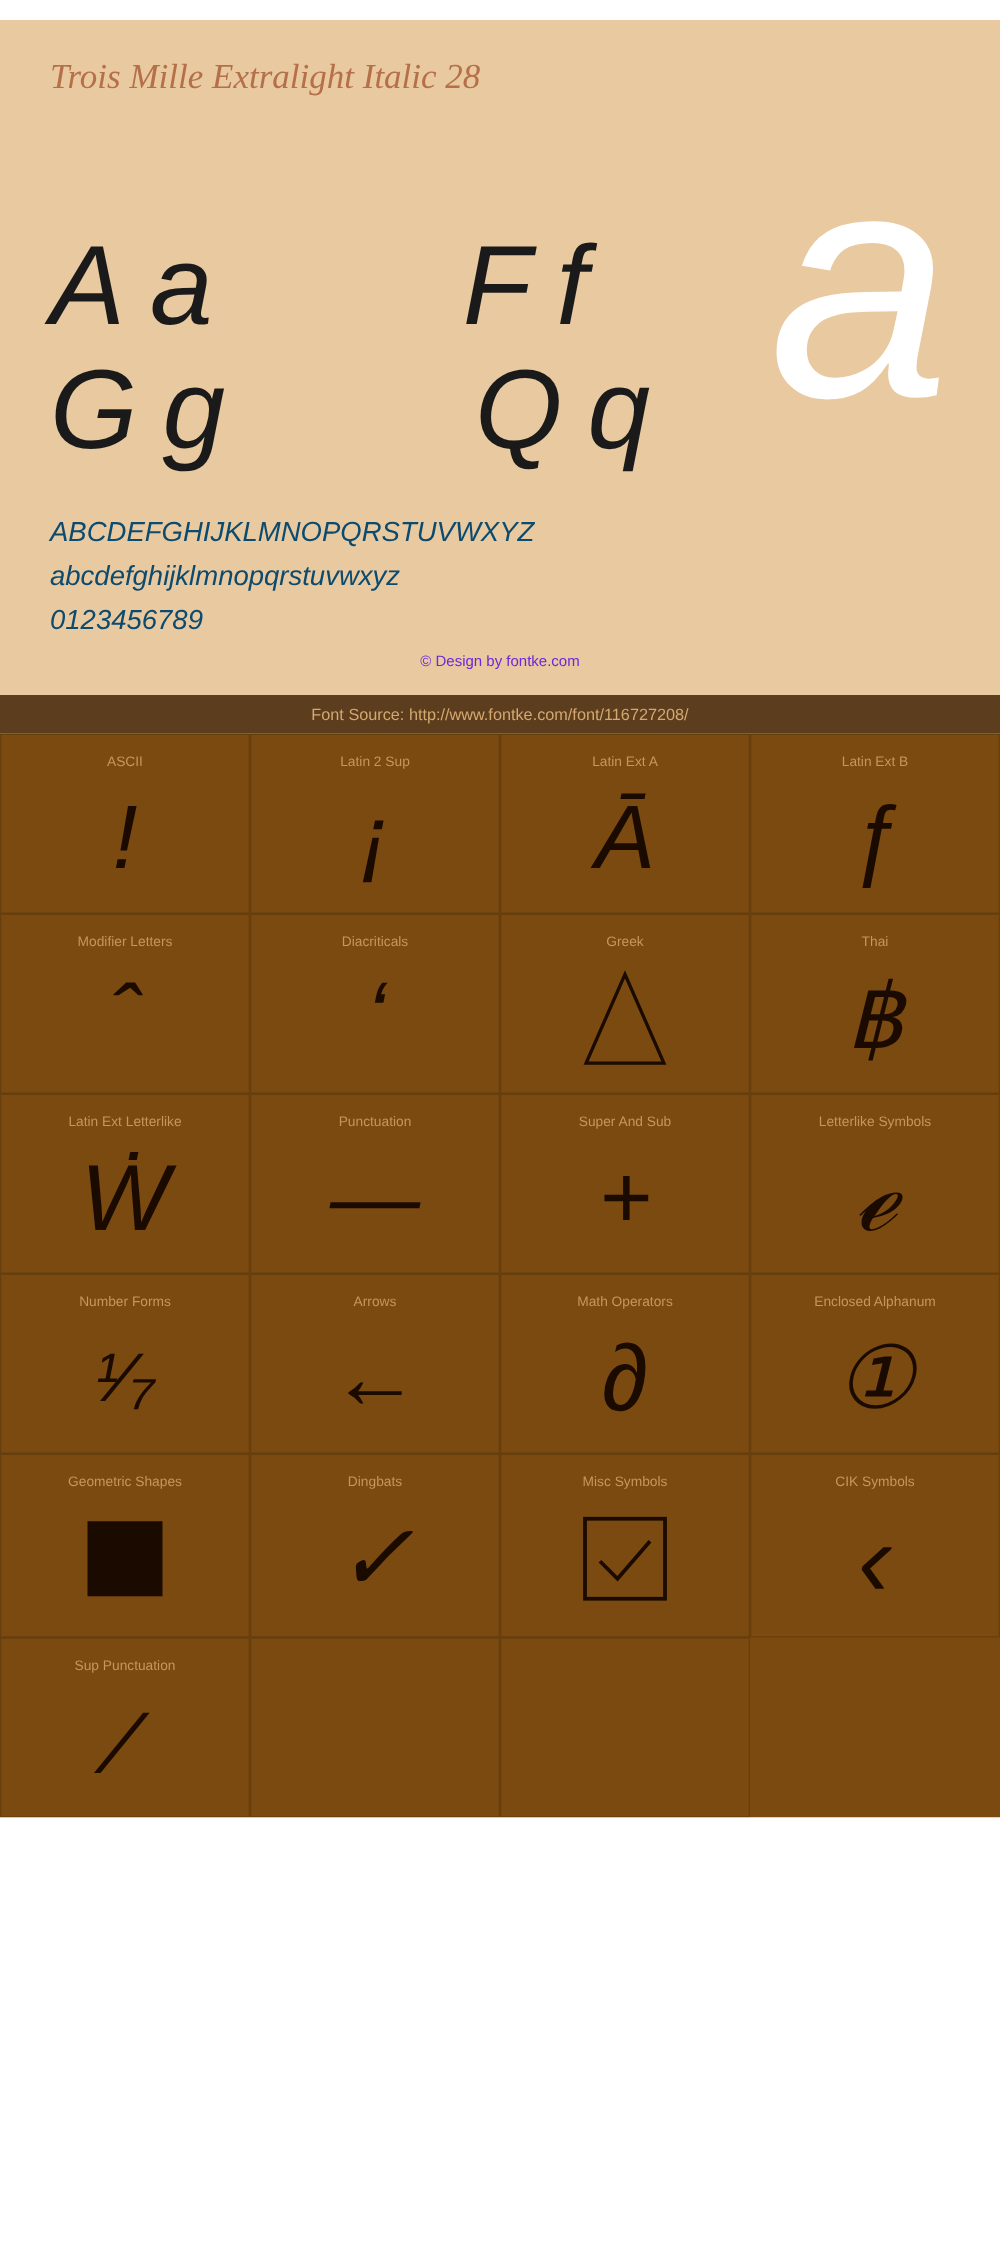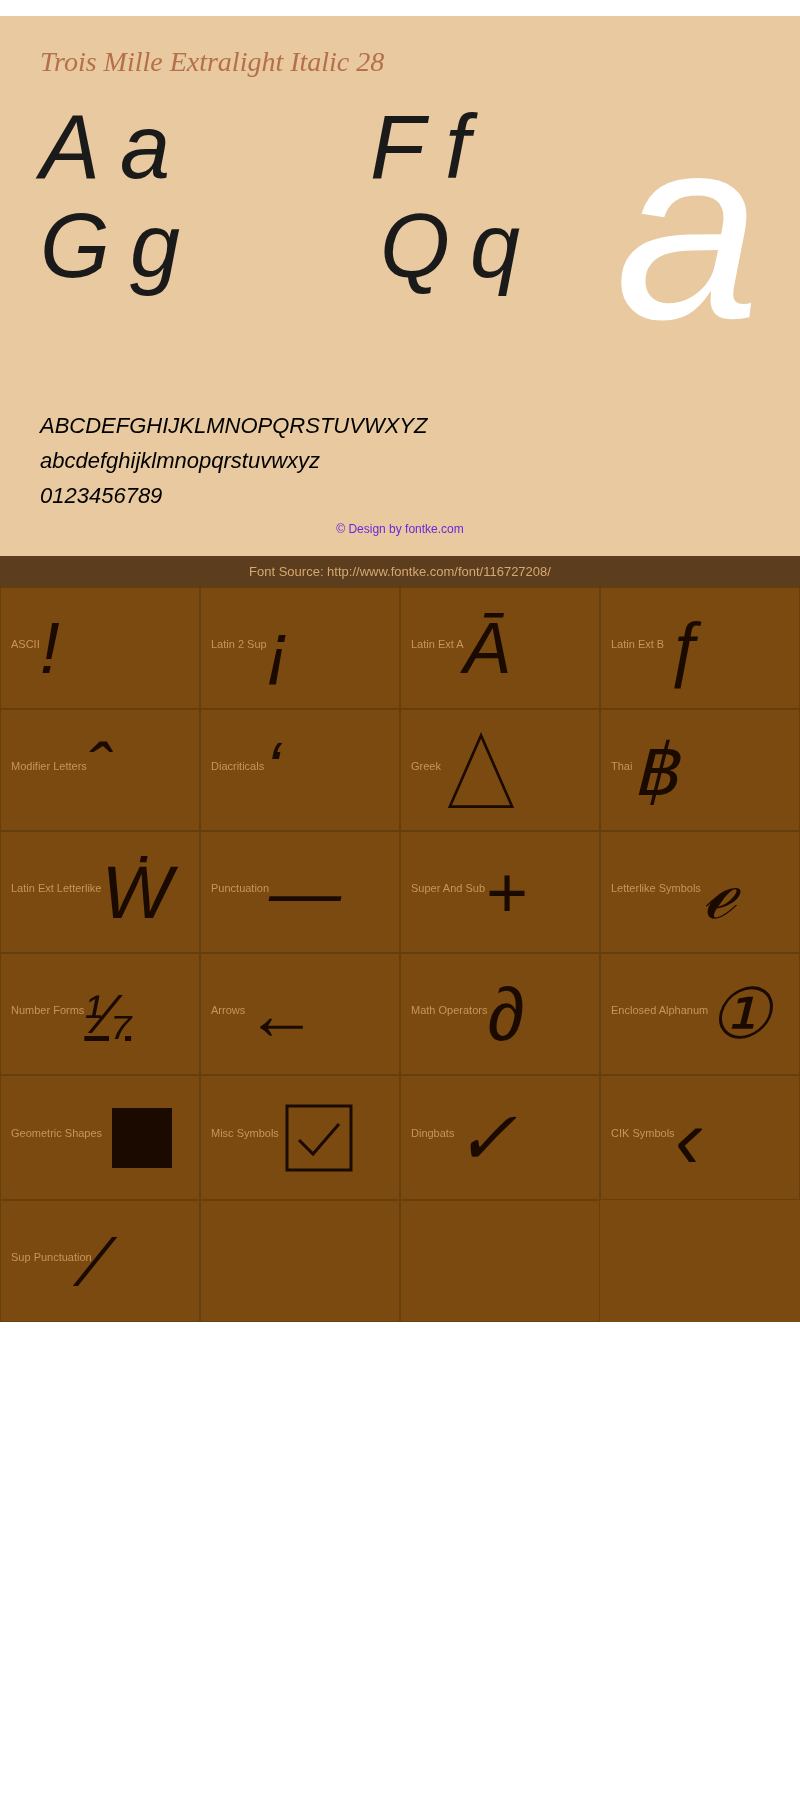--- a/index.html
+++ b/index.html
@@ -17,21 +17,21 @@
       font-weight: 200;
       font-size: 28px;
       color: #b5704a;
       margin-bottom: 20px;
       font-family: Georgia, serif;
     }
 
     .glyph-showcase {
       display: flex;
       flex-wrap: wrap;
-      align-items: flex-start;
+      align-items: flex-end;
       position: relative;
       min-height: 280px;
     }
 
     .big-glyphs {
       display: flex;
       flex-direction: column;
       gap: 0px;
     }
 
@@ -53,21 +53,21 @@
       font-style: italic;
       color: #ffffff;
       line-height: 1;
     }
 
     .charset-row {
       margin-top: 30px;
       font-size: 22px;
       font-weight: 200;
       font-style: italic;
-      color: #000000;
+      color: #0c4a6e;
       line-height: 1.6;
     }
 
     .copyright {
       text-align: center;
       font-size: 12px;
       color: #6d28d9;
       margin-top: 8px;
     }
 
@@ -80,21 +80,21 @@
     }
 
     .glyph-grid {
       background-color: #7a4a10;
       display: grid;
       grid-template-columns: repeat(4, 1fr);
     }
 
     .glyph-cell {
       display: flex;
-      flex-direction: row;
+      flex-direction: column;
       align-items: center;
       padding: 16px 10px 14px 10px;
       border: 1px solid rgba(0,0,0,0.15);
     }
 
     .glyph-label {
       font-size: 11px;
       color: #c8955a;
       margin-bottom: 10px;
       text-align: center;
@@ -190,56 +190,56 @@
     <div class="glyph-cell">
       <div class="glyph-label">Super And Sub</div>
       <div class="glyph-symbol">+</div>
     </div>
     <div class="glyph-cell">
       <div class="glyph-label">Letterlike Symbols</div>
       <div class="glyph-symbol" style="font-size: 75px;">ℯ</div>
     </div>
     <div class="glyph-cell">
       <div class="glyph-label">Number Forms</div>
-      <div class="glyph-symbol" style="font-size: 55px; text-decoration: underline;">¹⁄₇</div>
+      <div class="glyph-symbol" style="font-size: 55px;">¹⁄₇</div>
     </div>
     <div class="glyph-cell">
       <div class="glyph-label">Arrows</div>
       <div class="glyph-symbol">←</div>
     </div>
     <div class="glyph-cell">
       <div class="glyph-label">Math Operators</div>
       <div class="glyph-symbol" style="font-size: 75px;">∂</div>
     </div>
     <div class="glyph-cell">
       <div class="glyph-label">Enclosed Alphanum</div>
       <div class="glyph-symbol" style="font-size: 70px;">①</div>
     </div>
     <div class="glyph-cell">
       <div class="glyph-label">Geometric Shapes</div>
       <div class="glyph-symbol">
         <svg viewBox="0 0 80 80">
           <rect x="10" y="10" width="60" height="60" fill="#1a0a00"></rect>
         </svg>
       </div>
+    </div>
+    <div class="glyph-cell">
+      <div class="glyph-label">Dingbats</div>
+      <div class="glyph-symbol" style="font-size: 75px;">✓</div>
     </div>
     <div class="glyph-cell">
       <div class="glyph-label">Misc Symbols</div>
       <div class="glyph-symbol">
         <svg viewBox="0 0 80 80" fill="none" stroke="#1a0a00" stroke-width="3">
           <rect x="8" y="8" width="64" height="64"></rect>
           <polyline points="20,42 34,56 60,26"></polyline>
         </svg>
       </div>
     </div>
     <div class="glyph-cell">
-      <div class="glyph-label">Dingbats</div>
-      <div class="glyph-symbol" style="font-size: 75px;">✓</div>
-    </div>
-    <div class="glyph-cell">
       <div class="glyph-label">CIK Symbols</div>
       <div class="glyph-symbol" style="font-size: 85px;">‹</div>
     </div>
     <div class="glyph-cell">
       <div class="glyph-label">Sup Punctuation</div>
       <div class="glyph-symbol" style="font-size: 70px;">⁄</div>
     </div>
     <div class="glyph-cell">
       <div class="glyph-label"></div>
       <div class="glyph-symbol"></div>

